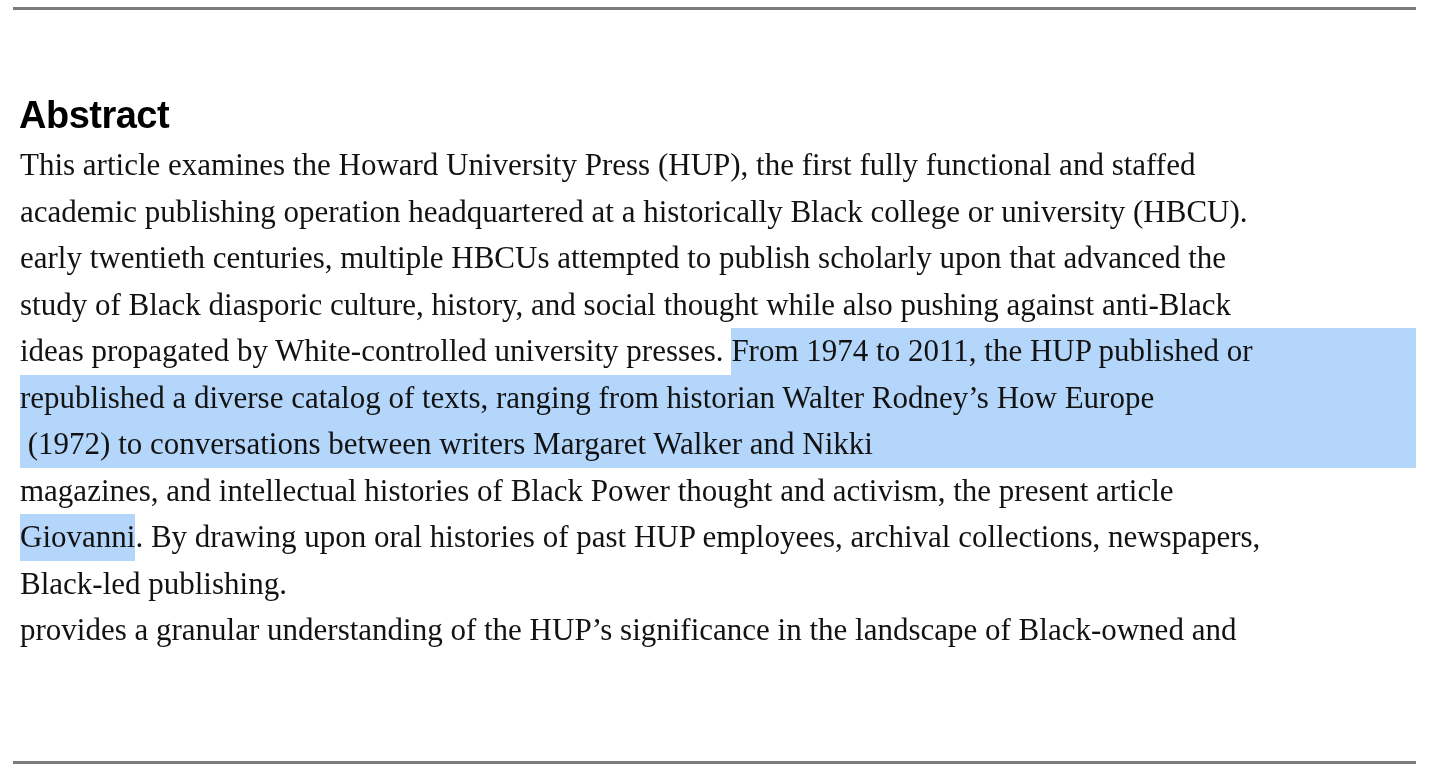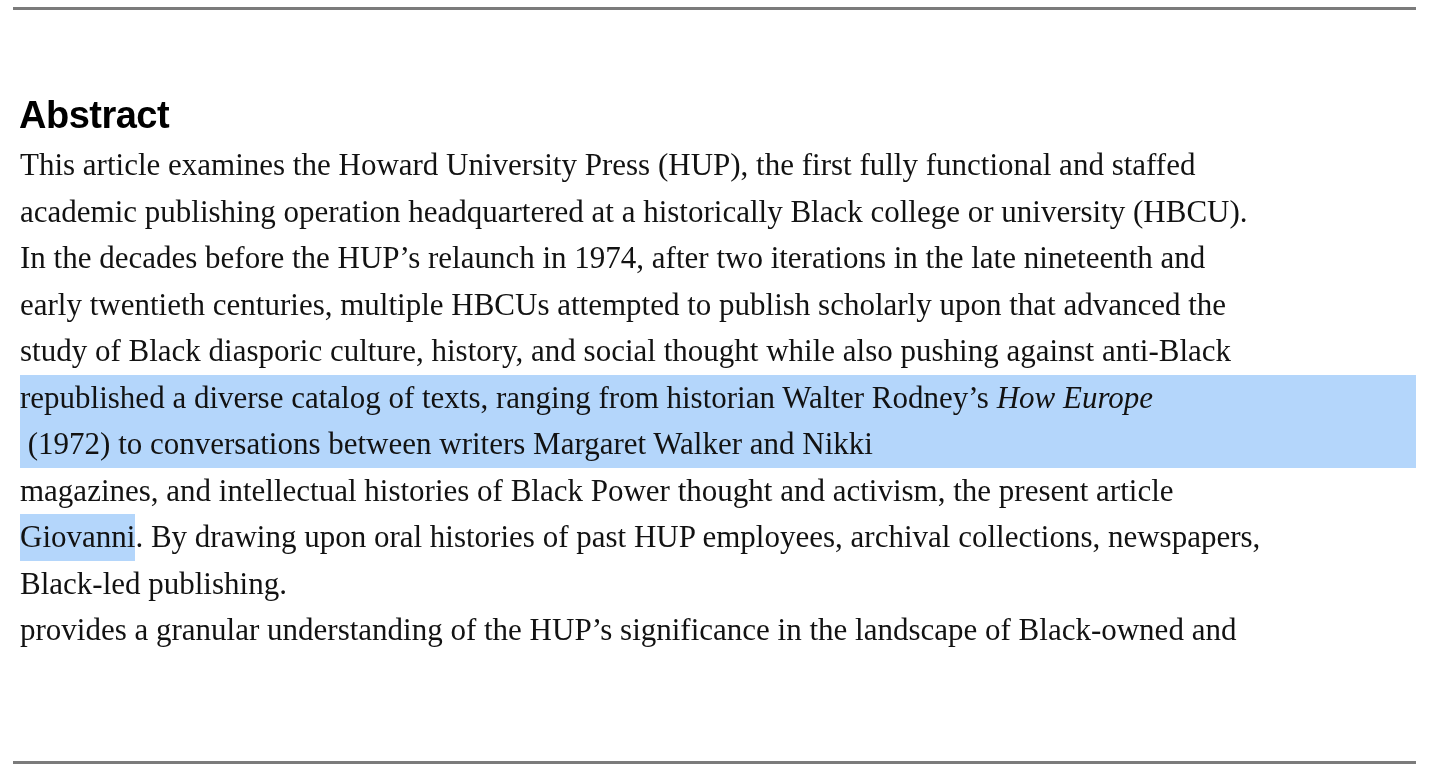--- a/index.html
+++ b/index.html
@@ -45,38 +45,38 @@
     color: #121212;
   }
   .line {
     display: flex;
     height: 46.5px;
     line-height: 46.5px;
     white-space: pre;
     align-items: stretch;
   }
   .seg { display: block; }
-  .italic { font-style: italic; }
+  .italic { }
   .hl { background: var(--hl, #b4d6fb); }
   .hl-fill { flex: 1 1 auto; }
 </style>
 </head>
 <body>
 
 <div class="page">
   <div class="rule rule-top"></div>
 
   <h2 class="heading">Abstract</h2>
 
   <div class="paragraph">
       <div class="line"><span class="seg">This article examines the Howard University Press (HUP), the first fully functional and staffed</span></div>
       <div class="line"><span class="seg">academic publishing operation headquartered at a historically Black college or university (HBCU).</span></div>
-      <div class="line"><span class="seg">In the decades before the HUP’s relaunch in 1974, after two iterations in the late nineteenth and</span></div>
       <div class="line"><span class="seg">early twentieth centuries, multiple HBCUs attempted to publish scholarly upon that advanced the</span></div>
       <div class="line"><span class="seg">study of Black diasporic culture, history, and social thought while also pushing against anti-Black</span></div>
+      <div class="line"><span class="seg">ideas propagated by White-controlled university presses. </span><span class="seg hl">From 1974 to 2011, the HUP published or</span><span class="seg hl hl-fill"></span></div>
       <div class="line"><span class="seg hl">republished a diverse catalog of texts, ranging from historian Walter Rodney’s </span><span class="seg hl italic">How Europe</span><span class="seg hl hl-fill"></span></div>
       <div class="line"><span class="seg hl"> (1972) to conversations between writers Margaret Walker and Nikki</span><span class="seg hl hl-fill"></span></div>
       <div class="line"><span class="seg">magazines, and intellectual histories of Black Power thought and activism, the present article</span></div>
       <div class="line"><span class="seg hl">Giovanni</span><span class="seg">. By drawing upon oral histories of past HUP employees, archival collections, newspapers,</span></div>
       <div class="line"><span class="seg">Black-led publishing.</span></div>
       <div class="line"><span class="seg">provides a granular understanding of the HUP’s significance in the landscape of Black-owned and</span></div>
     </div>
 
   <div class="rule rule-bottom"></div>
 </div>

